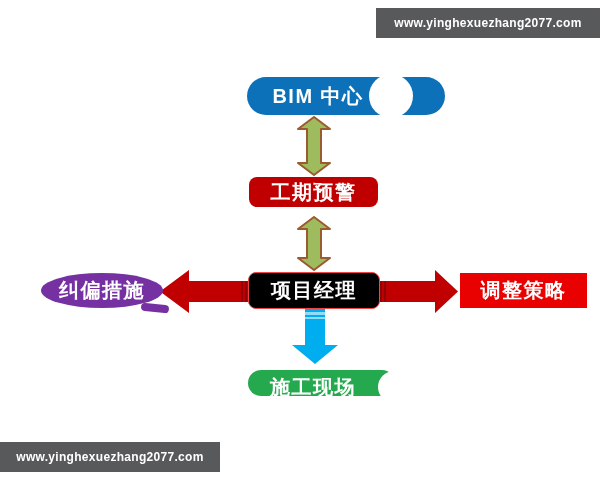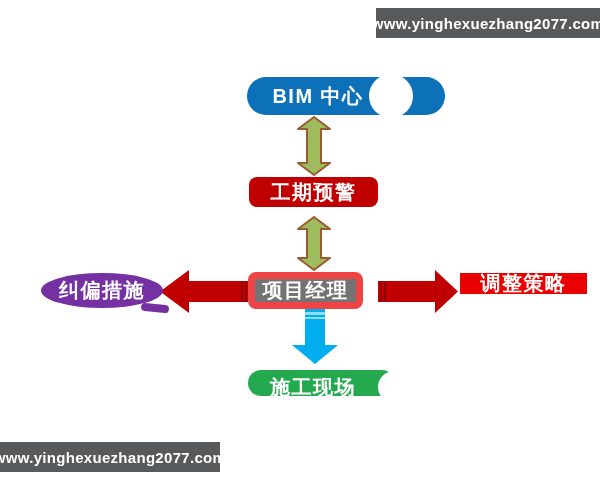--- a/index.html
+++ b/index.html
@@ -2,21 +2,21 @@
 <html><head>
 <meta charset="utf-8">
 <style>
   html,body{margin:0;padding:0;background:#e9e9e9;}
   .stage{
     position:relative;width:600px;height:480px;background:#ffffff;
     font-family:"Liberation Sans","DejaVu Sans",sans-serif;overflow:hidden;
   }
   
   .wm{
-    position:absolute;background:#58595B;color:#fff;font-size:15px;font-weight:bold;
+    position:absolute;background:#58595B;color:#fff;font-size:12px;font-weight:bold;
     display:flex;align-items:center;justify-content:center;letter-spacing:0.3px;
   }
   .wm-tr{left:376px;top:8px;width:224px;height:30px;}
   .wm-bl{left:0;top:442px;width:220px;height:30px;}
 
   
   .node{
     position:absolute;display:flex;align-items:center;justify-content:center;
     color:#fff;font-weight:bold;font-size:20px;letter-spacing:1.5px;
   }
@@ -24,28 +24,28 @@
 
   
   .pill-bim{left:247px;top:77px;width:198px;height:38px;border-radius:19px;background:#0C71B8;}
   .pill-bim .label{position:absolute;left:0;top:0;width:142px;height:38px;display:flex;align-items:center;justify-content:center;}
   .pill-bim .notch{position:absolute;left:122px;top:-3px;width:44px;height:44px;border-radius:50%;background:#ffffff;z-index:1;}
 
   
   .box-warning{left:249px;top:177px;width:129px;height:30px;border-radius:8px;background:#C00000;}
 
   
-  .box-manager{left:248px;top:272px;width:115px;height:37px;border-radius:8px;background:#737373;border:7px solid #ef4444;box-sizing:border-box;z-index:3;}
+  .box-manager{left:248px;top:272px;width:132px;height:37px;border-radius:8px;background:#000000;border:1px solid #ef4444;box-sizing:border-box;z-index:3;}
 
   
   .ellipse-measures{left:41px;top:273px;width:122px;height:35px;border-radius:50%;background:#7531A1;z-index:2;}
   .ellipse-measures .tail{position:absolute;left:100px;top:31px;width:28px;height:8px;border-radius:4px;background:#7531A1;transform:rotate(6deg);}
 
   
-  .rect-strategy{left:460px;top:273px;width:127px;height:21px;background:#E90000;}
+  .rect-strategy{left:460px;top:273px;width:127px;height:35px;background:#E90000;}
 
   
   .pill-site{left:248px;top:370px;width:147px;height:26px;border-radius:17px;background:#25A94E;}
   .pill-site .label{position:absolute;left:0;top:0;width:130px;height:34px;display:flex;align-items:center;justify-content:center;}
   .pill-site .notch{position:absolute;left:130px;top:1px;width:32px;height:32px;border-radius:50%;background:#ffffff;z-index:1;}
 
   
   .arr{position:absolute;}
   .arr-v1{left:296px;top:116px;}
   .arr-v2{left:296px;top:216px;}

